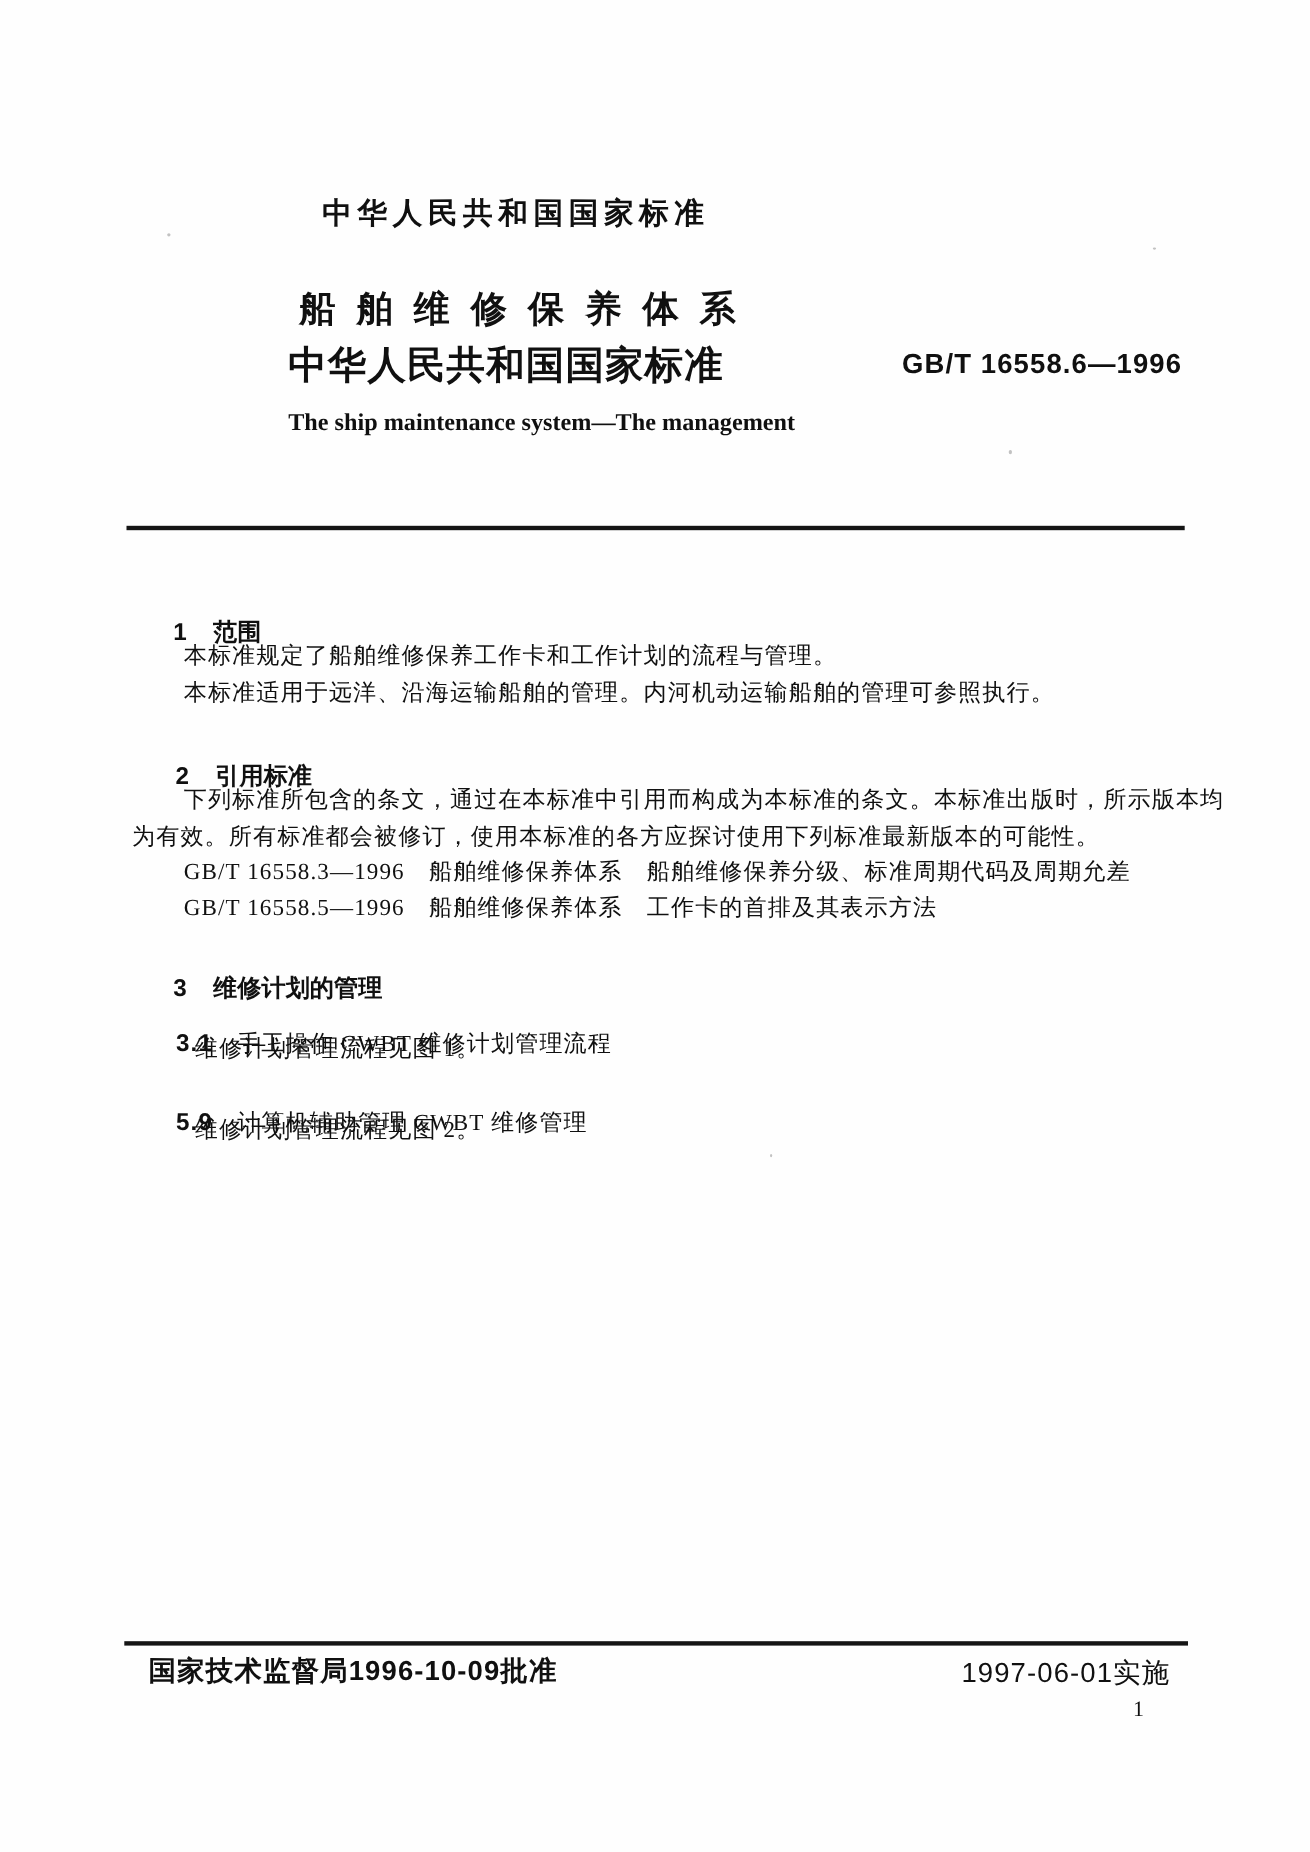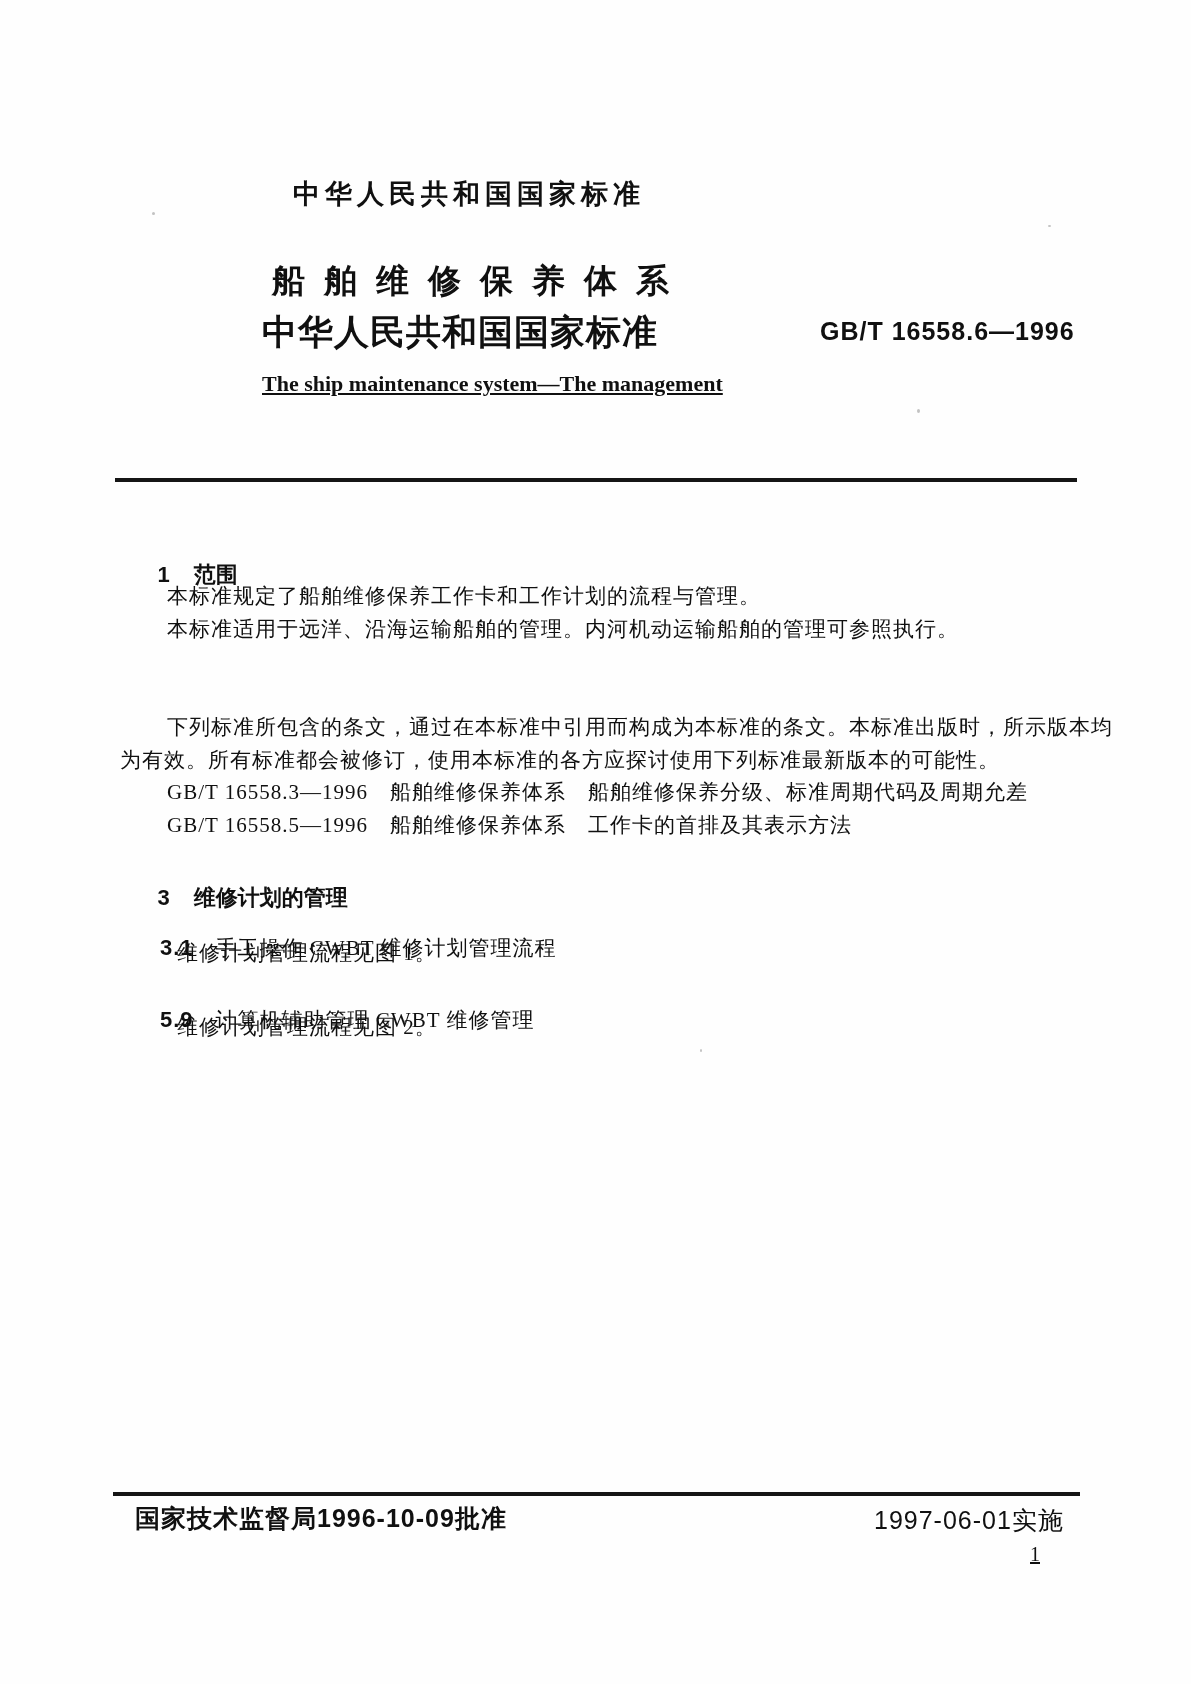--- a/index.html
+++ b/index.html
@@ -7,21 +7,21 @@
     position: relative;
     width: 1191px;
     height: 1684px;
     background: #fefefe;
     overflow: hidden;
     color: #101010;
     font-family: "Liberation Serif", serif;
   }
   .abs { position: absolute; white-space: pre; }
   .sans { font-family: "Liberation Sans", sans-serif; }
-  .serif { font-family: "Liberation Serif", serif; text-decoration: underline; }
+  .serif { font-family: "Liberation Serif", serif; }
 
   
   .natl-std   { left: 293px; top: 176px; font-size: 27px; font-weight: 700; letter-spacing: 5px; }
   .title-zh-1 { left: 272px; top: 259px; font-size: 33px; font-weight: 700; letter-spacing: 19px; }
   .title-zh-2 { left: 262px; top: 309px; font-size: 35px; font-weight: 700; letter-spacing: 1px; }
   .std-code   { left: 820px; top: 317px; font-size: 25px; font-weight: 700; letter-spacing: 1px; }
   .title-en-1 { left: 262px; top: 371px; font-size: 22px; font-weight: 700; }
   .title-en-2 { left: 318px; top: 405px; font-size: 22px; font-weight: 700; }
 
   .rule-top    { left: 115px; top: 478px;  width: 962px; height: 4px; background: #151515; }
@@ -75,20 +75,23 @@
   <div class="abs serif title-en-1">The ship maintenance system—The management</div>
 
   <div class="abs rule-top"></div>
 
   <div class="abs sec-heading h-scope">
     <span class="hn">1</span><span class="ht">范围</span>
   </div>
   <div class="abs body-line p-scope-1">本标准规定了船舶维修保养工作卡和工作计划的流程与管理。</div>
   <div class="abs body-line p-scope-2">本标准适用于远洋、沿海运输船舶的管理。内河机动运输船舶的管理可参照执行。</div>
 
+  <div class="abs sec-heading h-refs">
+    <span class="hn">2</span><span class="ht">引用标准</span>
+  </div>
   <div class="abs body-line p-refs-1">下列标准所包含的条文，通过在本标准中引用而构成为本标准的条文。本标准出版时，所示版本均</div>
   <div class="abs body-line p-refs-2">为有效。所有标准都会被修订，使用本标准的各方应探讨使用下列标准最新版本的可能性。</div>
   <div class="abs body-line ref-1">GB/T 16558.3—1996　船舶维修保养体系　船舶维修保养分级、标准周期代码及周期允差</div>
   <div class="abs body-line ref-2">GB/T 16558.5—1996　船舶维修保养体系　工作卡的首排及其表示方法</div>
 
   <div class="abs sec-heading h-mgmt">
     <span class="hn">3</span><span class="ht">维修计划的管理</span>
   </div>
 
   <div class="abs clause-head c1-head">

